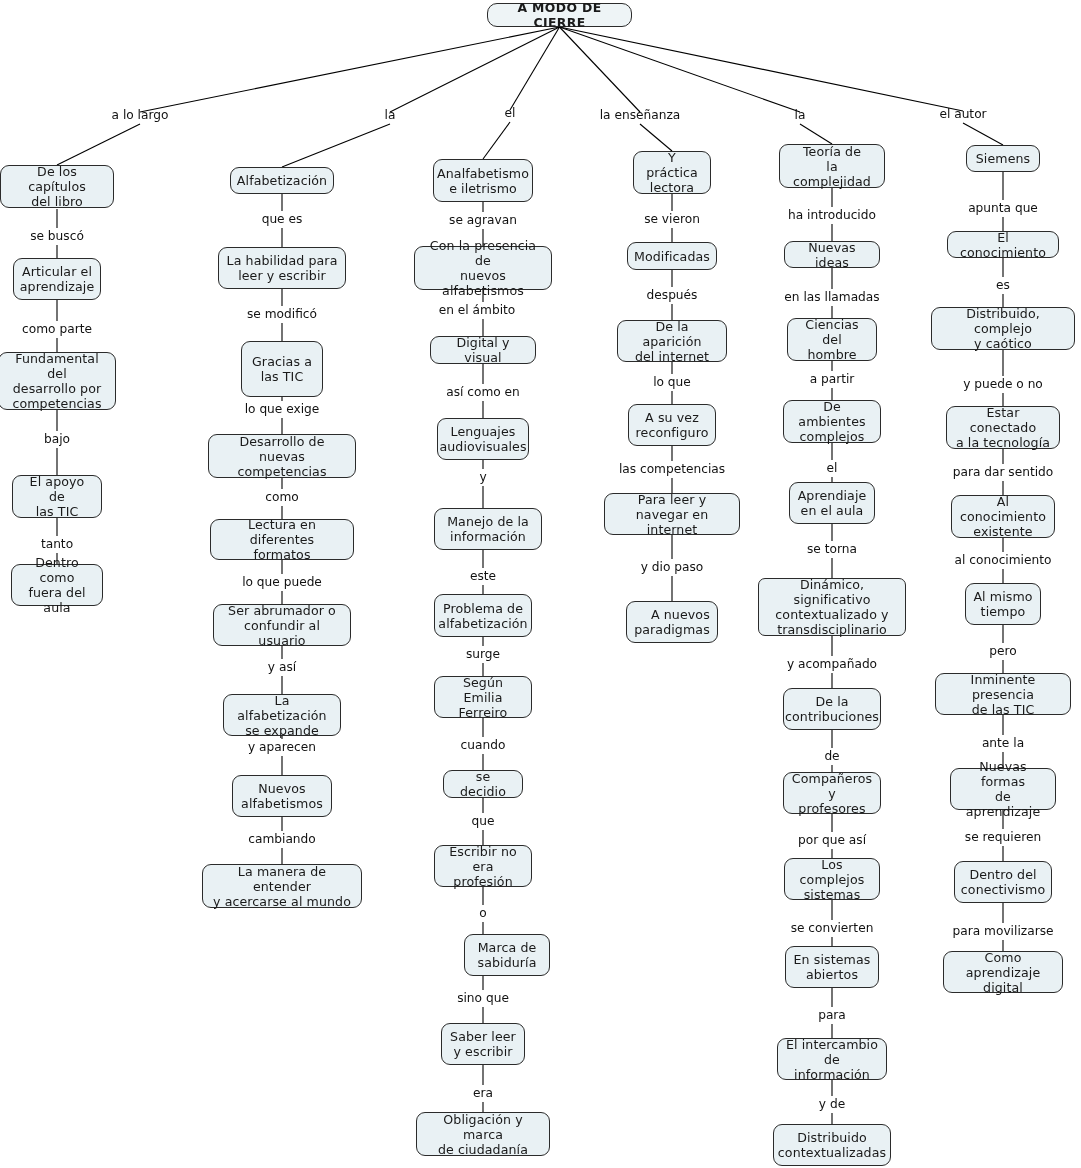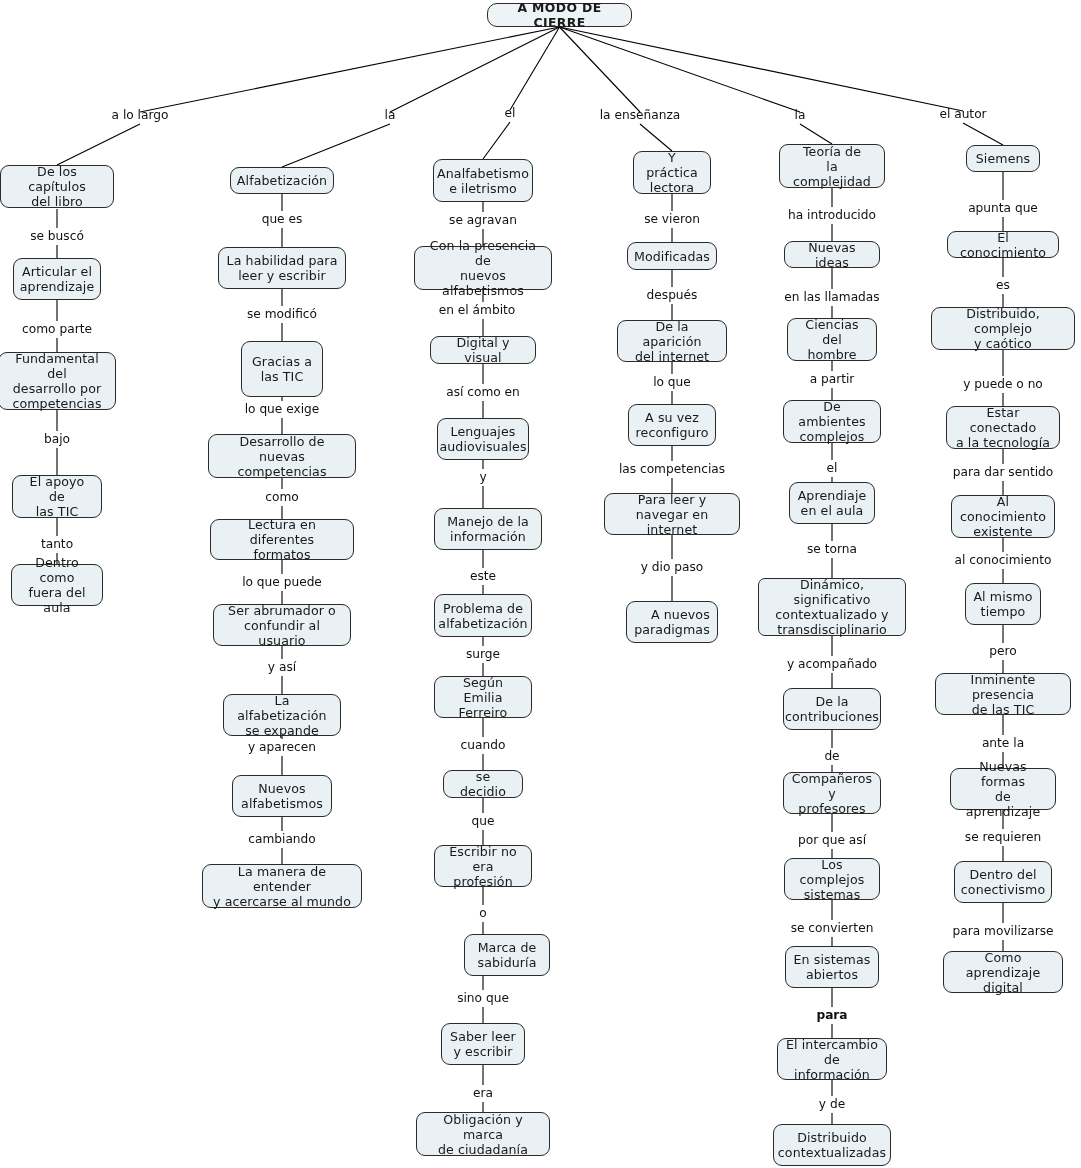--- a/index.html
+++ b/index.html
@@ -277,21 +277,21 @@
 contribuciones</div>
       <div class="linklabel" style="left: 832px; top: 749px;">de</div>
       <div class="node" style="left: 783px; top: 772px; width: 98px; height: 42px;">Compañeros y
 profesores</div>
       <div class="linklabel" style="left: 832px; top: 833px;">por que así</div>
       <div class="node" style="left: 784px; top: 858px; width: 96px; height: 42px;">Los complejos
 sistemas</div>
       <div class="linklabel" style="left: 832px; top: 921px;">se convierten</div>
       <div class="node" style="left: 785px; top: 946px; width: 94px; height: 42px;">En sistemas
 abiertos</div>
-      <div class="linklabel" style="left: 832px; top: 1008px; font-weight: bold;">para</div>
+      <div class="linklabel" style="left: 832px; top: 1008px;">para</div>
       <div class="node" style="left: 777px; top: 1038px; width: 110px; height: 42px;">El intercambio
 de información</div>
       <div class="linklabel" style="left: 832px; top: 1097px;">y de</div>
       <div class="node" style="left: 773px; top: 1124px; width: 118px; height: 42px;">Distribuido
 contextualizadas</div>
       <div class="node" style="left: 966px; top: 145px; width: 74px; height: 27px;">Siemens</div>
       <div class="linklabel" style="left: 1003px; top: 201px;">apunta que</div>
       <div class="node" style="left: 947px; top: 231px; width: 112px; height: 27px;">El conocimiento</div>
       <div class="linklabel" style="left: 1003px; top: 278px;">es</div>
       <div class="node" style="left: 931px; top: 307px; width: 144px; height: 43px;">Distribuido, complejo

